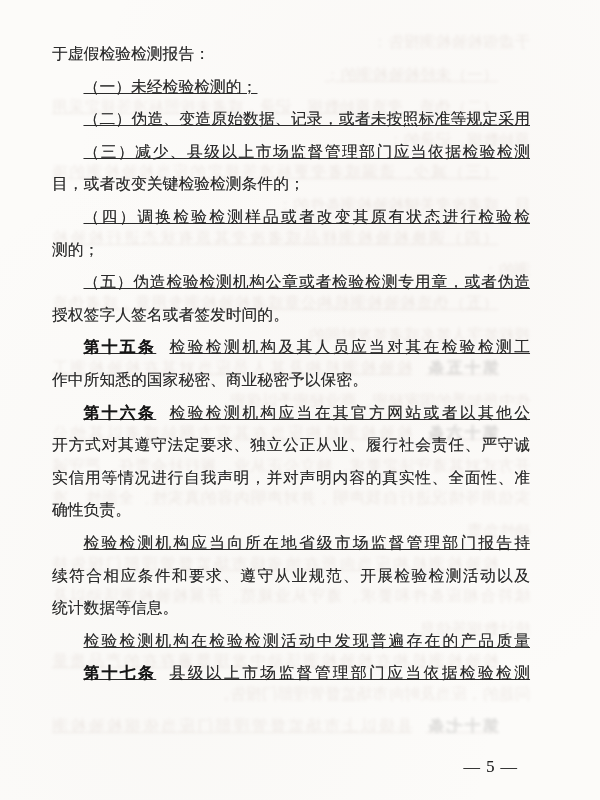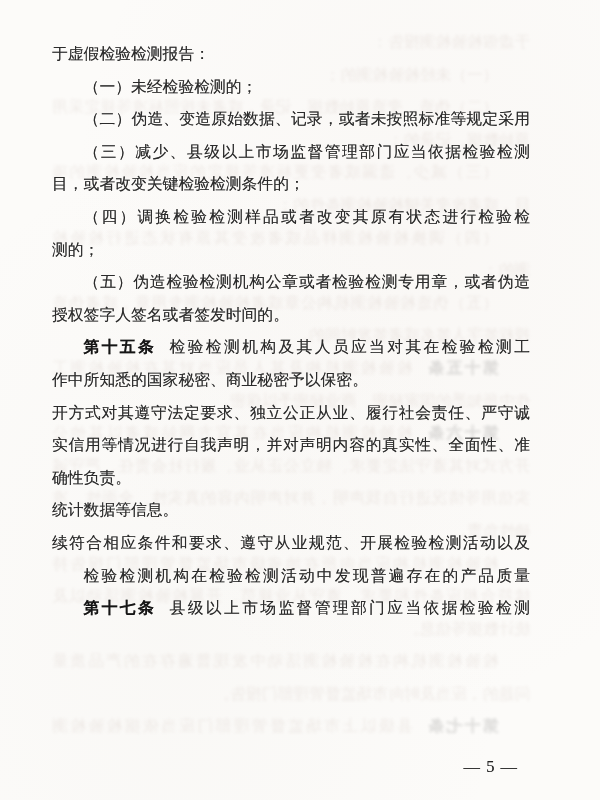--- a/index.html
+++ b/index.html
@@ -28,21 +28,21 @@
     pointer-events:none;user-select:none;
   }
   .content{
     position:absolute;left:52px;top:38px;width:478px;
     color:var(--ink);
     font-size:15.8px;line-height:32.6px;
     text-shadow:0 0 0.5px rgba(43,43,43,0.55);
   }
   .line{text-align:left;margin:0;padding:0;}
   .line.fill{text-align:justify;text-align-last:justify;}
-  .line.indent{text-indent:2em;}
+  .line.indent{text-indent:2em;text-decoration:underline;}
   .lead{
     font-family:"Liberation Sans","DejaVu Sans",sans-serif;
     font-weight:bold;color:var(--lead-ink);
     margin-right:0.85em;
     text-shadow:0 0 0.5px rgba(0,0,0,0.6);
   }
   .footer{
     position:absolute;top:756px;right:82px;
     color:var(--footer-ink);font-size:16.5px;line-height:22px;
     letter-spacing:1px;
@@ -82,22 +82,24 @@
       <div class="line indent">（一）未经检验检测的；</div>
       <div class="line fill indent">（二）伪造、变造原始数据、记录，或者未按照标准等规定采用</div>
       <div class="line fill indent">（三）减少、县级以上市场监督管理部门应当依据检验检测</div>
       <div class="line">目，或者改变关键检验检测条件的；</div>
       <div class="line fill indent">（四）调换检验检测样品或者改变其原有状态进行检验检</div>
       <div class="line">测的；</div>
       <div class="line fill indent">（五）伪造检验检测机构公章或者检验检测专用章，或者伪造</div>
       <div class="line">授权签字人签名或者签发时间的。</div>
       <div class="line fill indent"><b class="lead">第十五条</b>检验检测机构及其人员应当对其在检验检测工</div>
       <div class="line">作中所知悉的国家秘密、商业秘密予以保密。</div>
+      <div class="line fill indent"><b class="lead">第十六条</b>检验检测机构应当在其官方网站或者以其他公</div>
       <div class="line fill">开方式对其遵守法定要求、独立公正从业、履行社会责任、严守诚</div>
       <div class="line fill">实信用等情况进行自我声明，并对声明内容的真实性、全面性、准</div>
       <div class="line">确性负责。</div>
+      <div class="line fill indent">检验检测机构应当向所在地省级市场监督管理部门报告持</div>
+      <div class="line fill">续符合相应条件和要求、遵守从业规范、开展检验检测活动以及</div>
       <div class="line">统计数据等信息。</div>
-      <div class="line fill">续符合相应条件和要求、遵守从业规范、开展检验检测活动以及</div>
       <div class="line fill indent">检验检测机构在检验检测活动中发现普遍存在的产品质量</div>
       <div class="line fill indent"><b class="lead">第十七条</b>县级以上市场监督管理部门应当依据检验检测</div>
     </div>
   <div class="footer">— 5 —</div>
 </div>
 
 </body></html>

